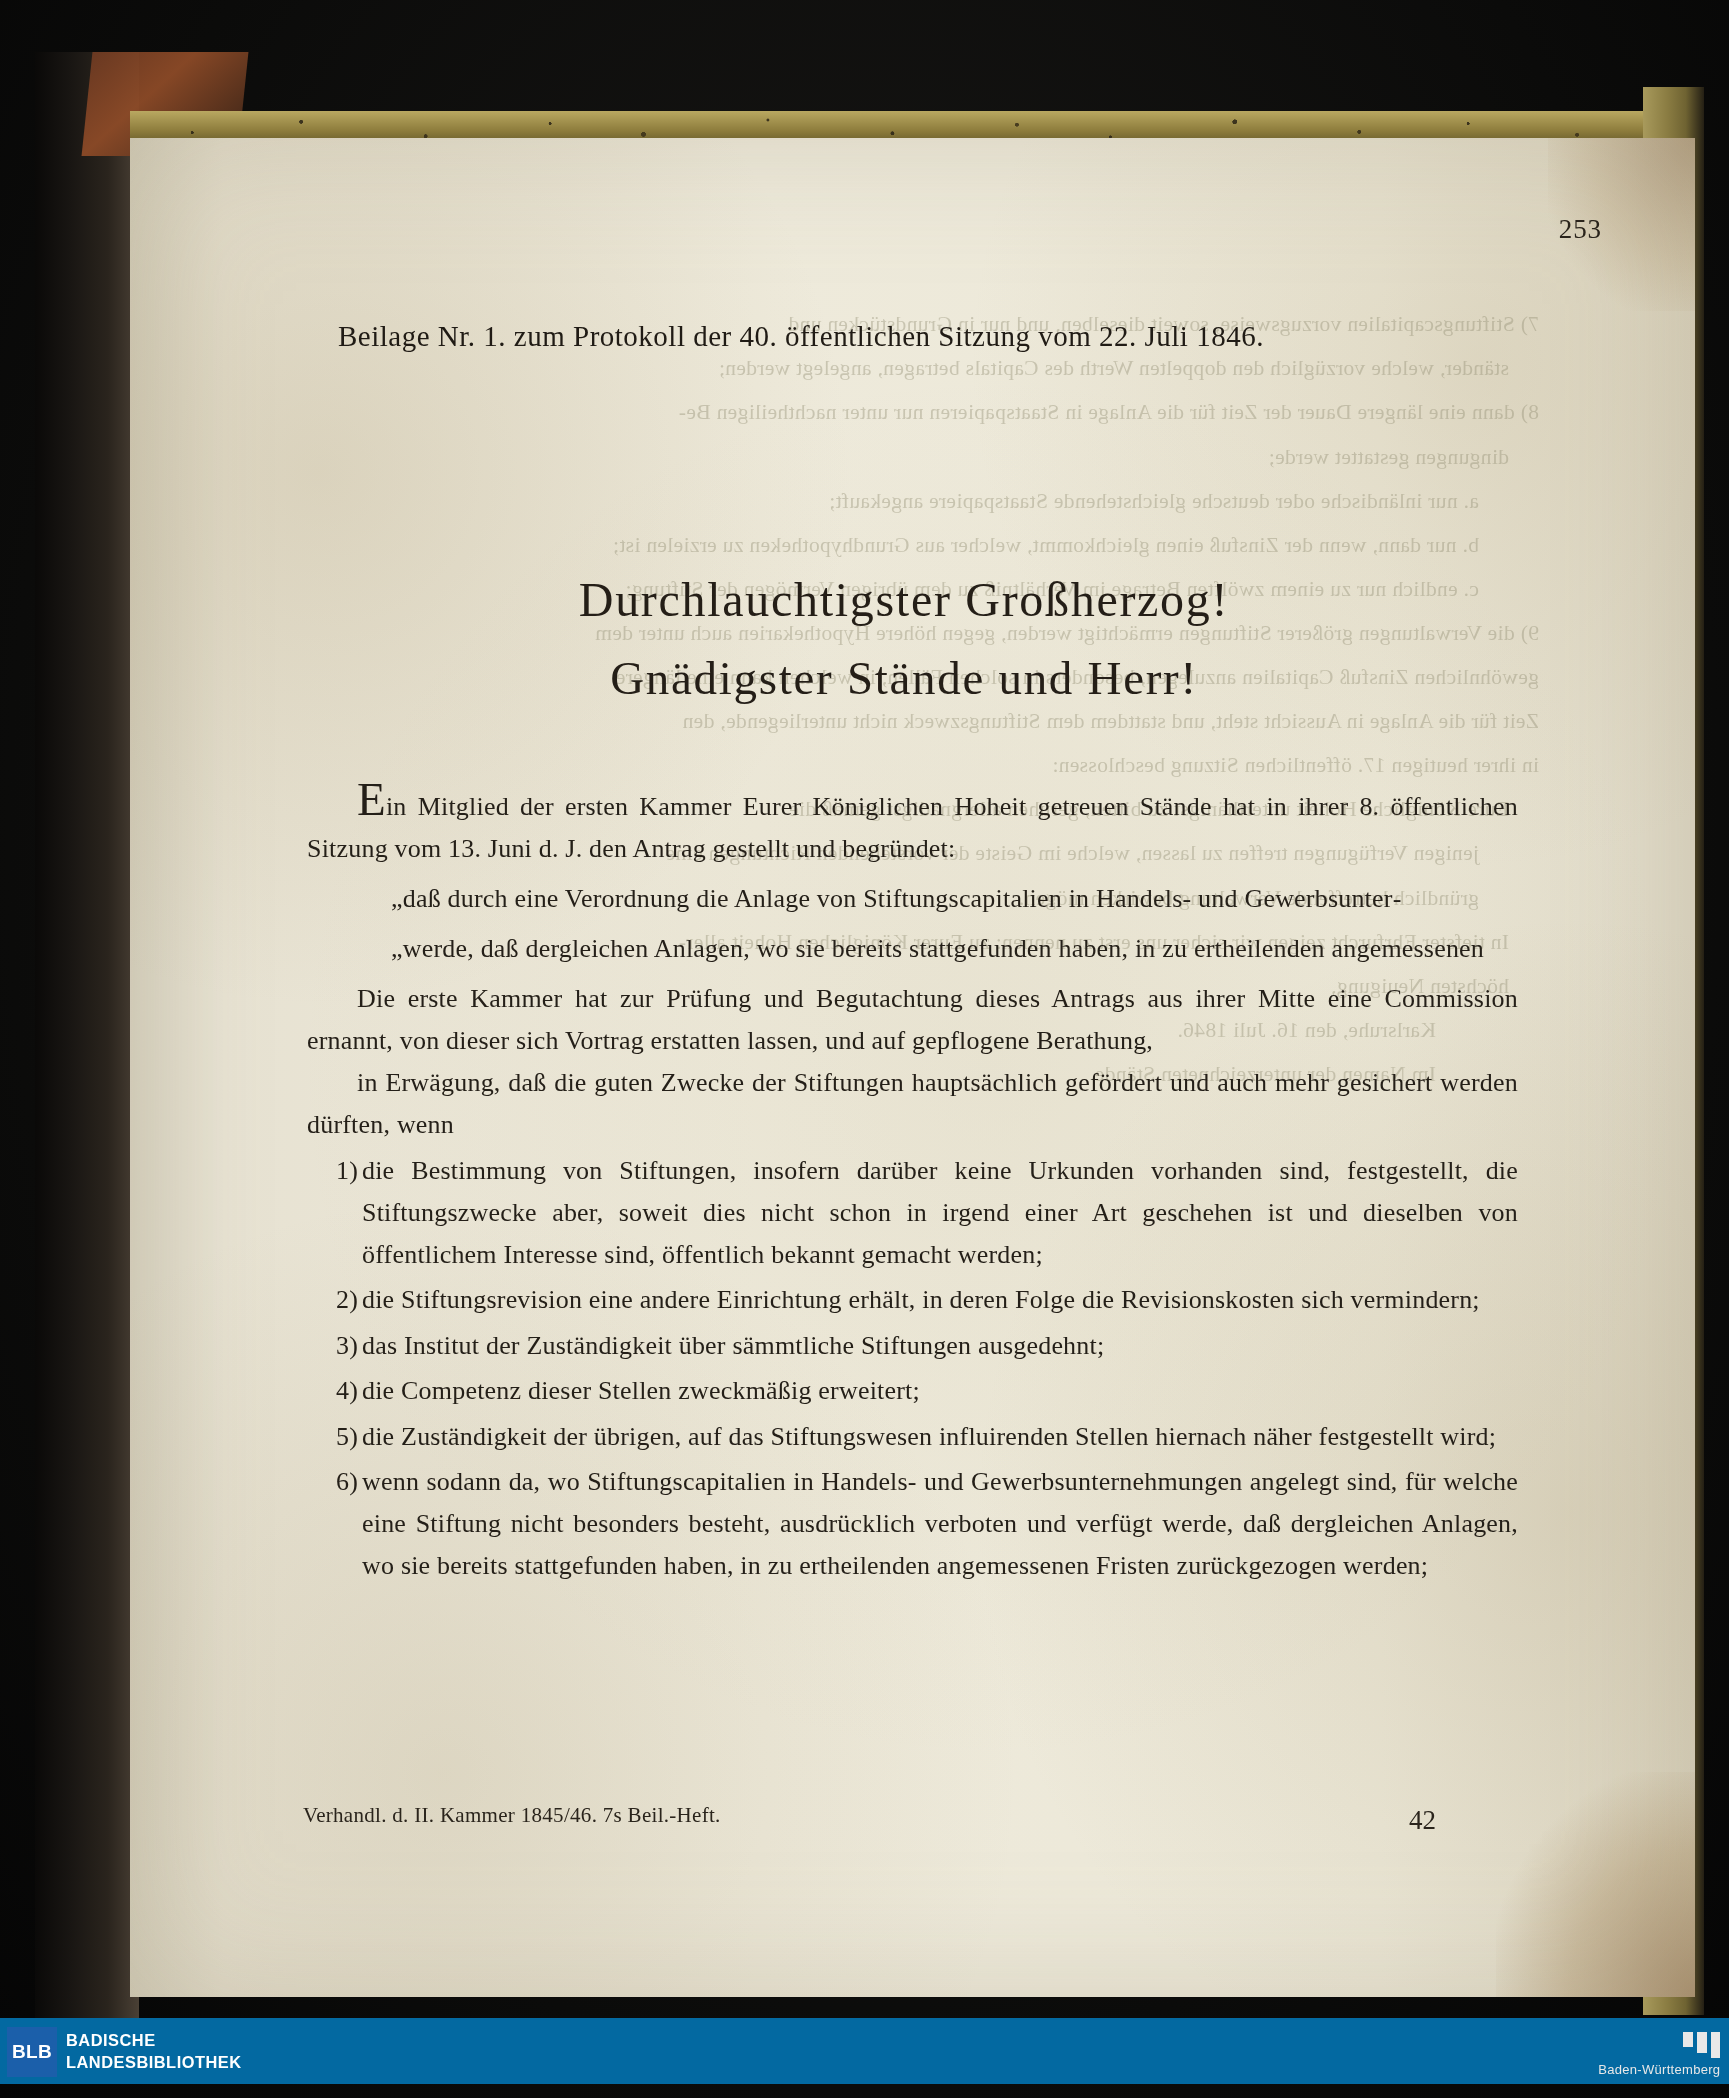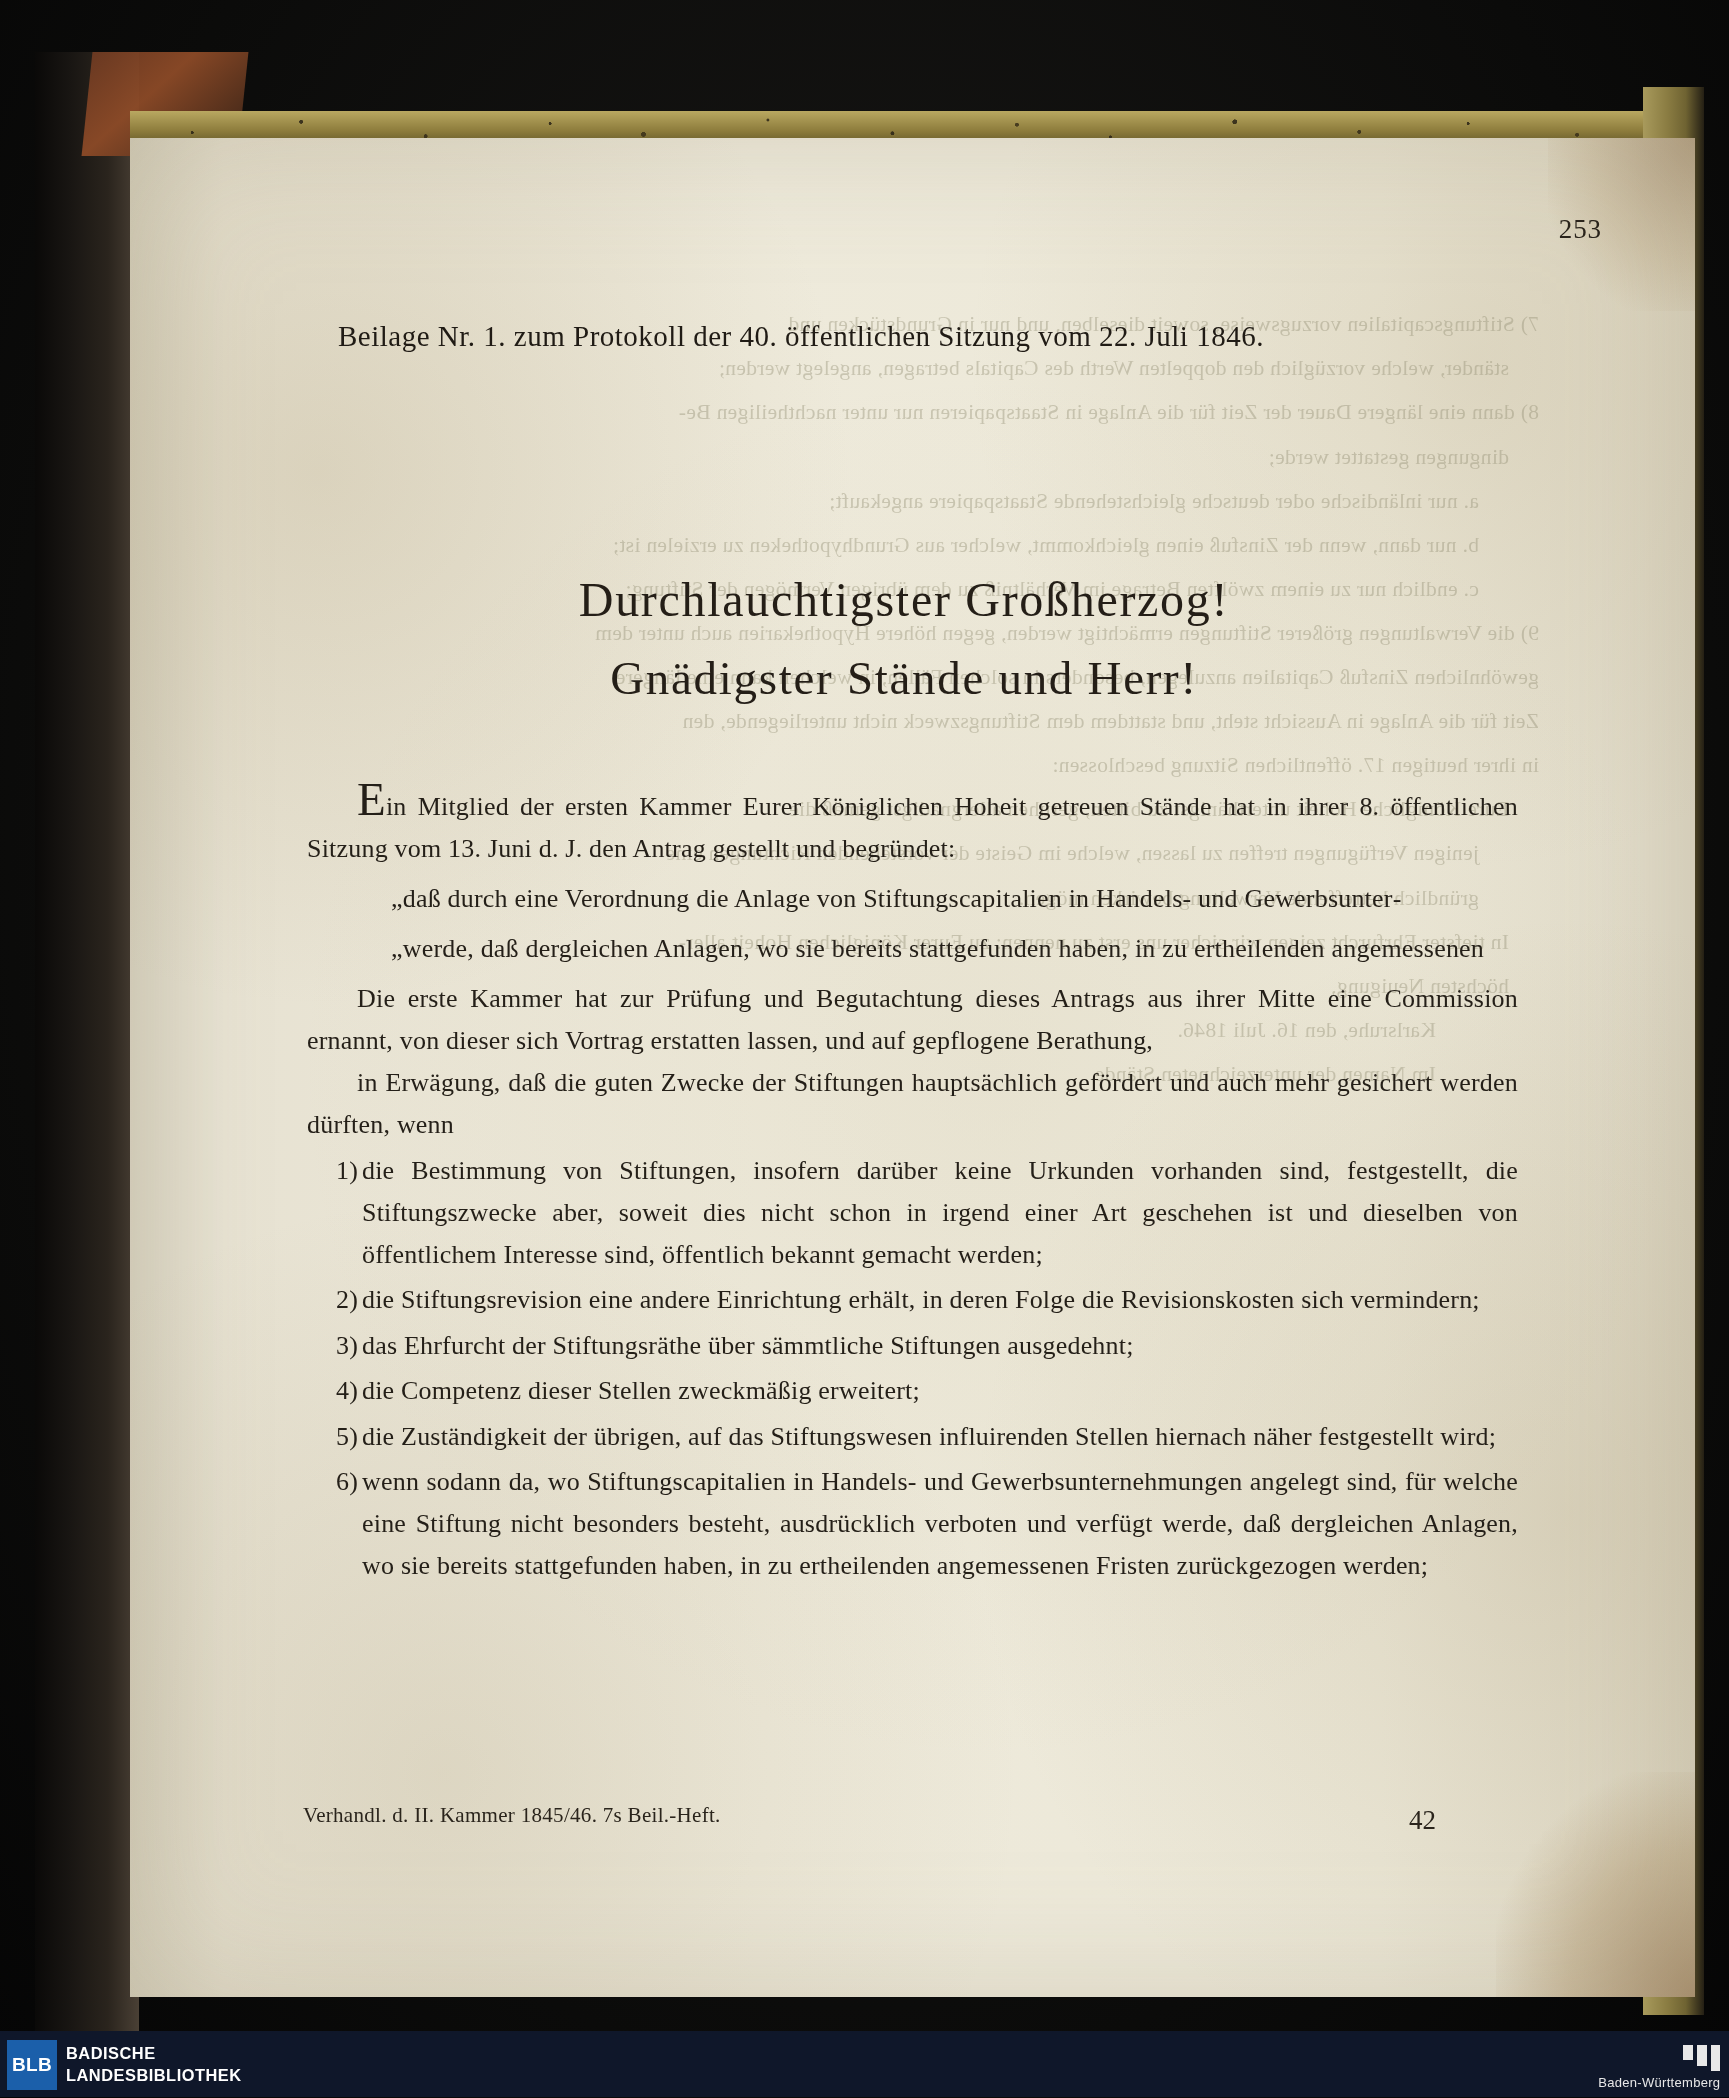--- a/index.html
+++ b/index.html
@@ -273,24 +273,24 @@
     right: 259px;
     bottom: 161px;
     font-size: 27px;
     color: #2a241c;
   }
 
   
   .footer-bar {
     position: absolute;
     left: 0;
-    bottom: 2px;
+    bottom: 15px;
     width: 1729px;
     height: 66px;
-    background: #0f172a;
+    background: #0369a1;
   }
   .blb-logo {
     position: absolute;
     left: 7px;
     bottom: 7px;
     width: 50px;
     height: 50px;
     background: #1b5faa;
     color: #fff;
     font-family: "Liberation Sans", sans-serif;
@@ -406,21 +406,21 @@
           <div class="li">
             <div class="num">1)</div>
             <div class="txt">die Bestimmung von Stiftungen, insofern darüber keine Urkunden vorhanden sind, festgestellt, die Stiftungszwecke aber, soweit dies nicht schon in irgend einer Art geschehen ist und dieselben von öffentlichem Interesse sind, öffentlich bekannt gemacht werden;</div>
           </div>
           <div class="li">
             <div class="num">2)</div>
             <div class="txt">die Stiftungsrevision eine andere Einrichtung erhält, in deren Folge die Revisionskosten sich vermindern;</div>
           </div>
           <div class="li">
             <div class="num">3)</div>
-            <div class="txt">das Ehrfurcht der Stiftungsräthe über sämmtliche Stiftungen ausgedehnt;</div>
+            <div class="txt">das Institut der Zuständigkeit über sämmtliche Stiftungen ausgedehnt;</div>
           </div>
           <div class="li">
             <div class="num">4)</div>
             <div class="txt">die Competenz dieser Stellen zweckmäßig erweitert;</div>
           </div>
           <div class="li">
             <div class="num">5)</div>
             <div class="txt">die Zuständigkeit der übrigen, auf das Stiftungswesen influirenden Stellen hiernach näher festgestellt wird;</div>
           </div>
           <div class="li">

